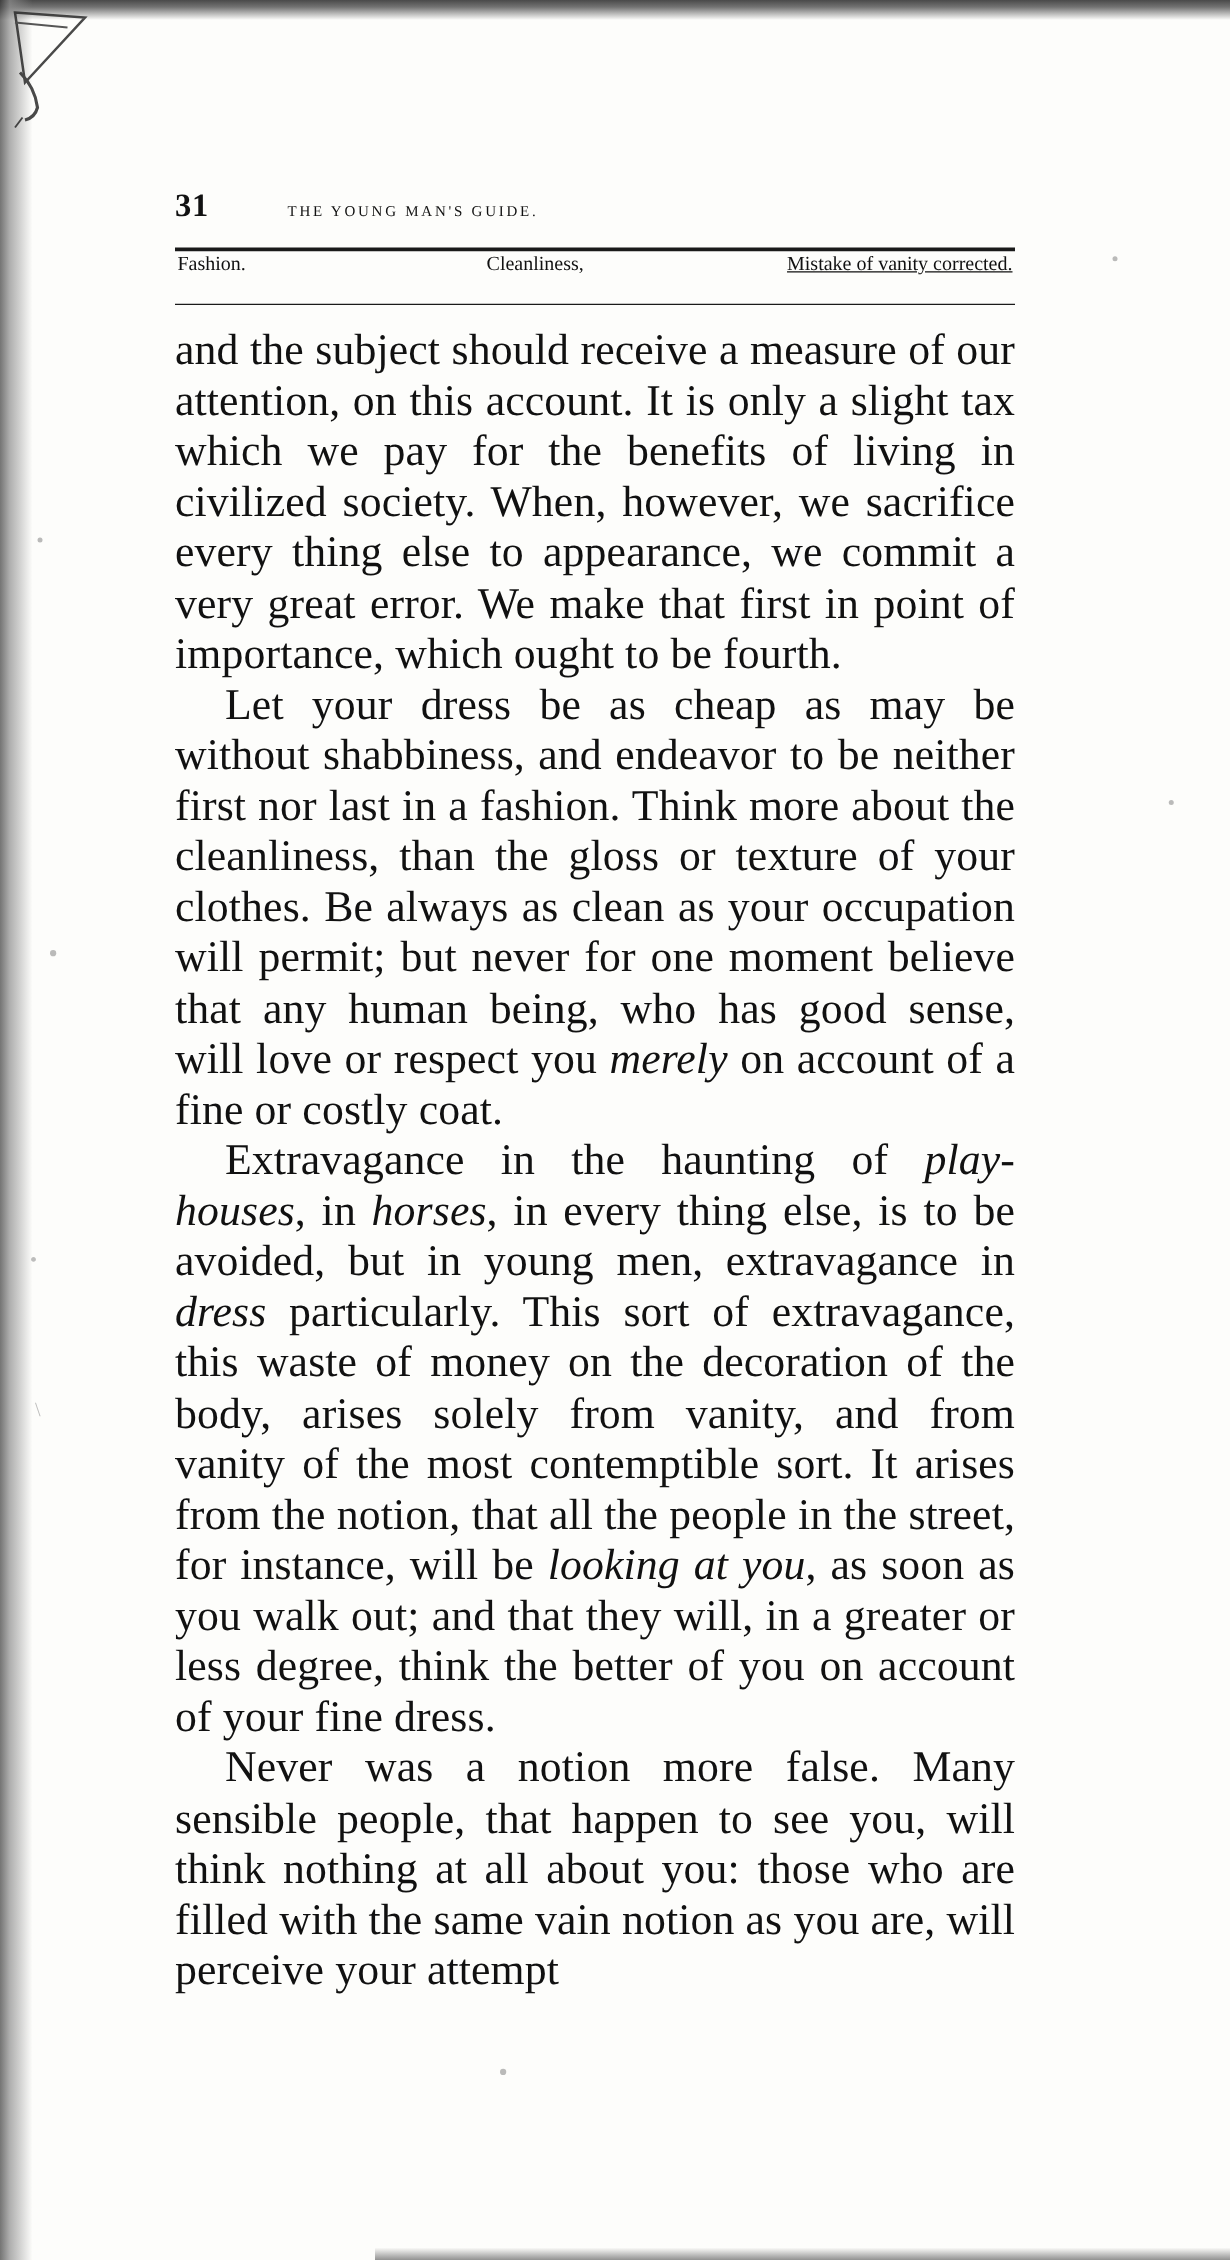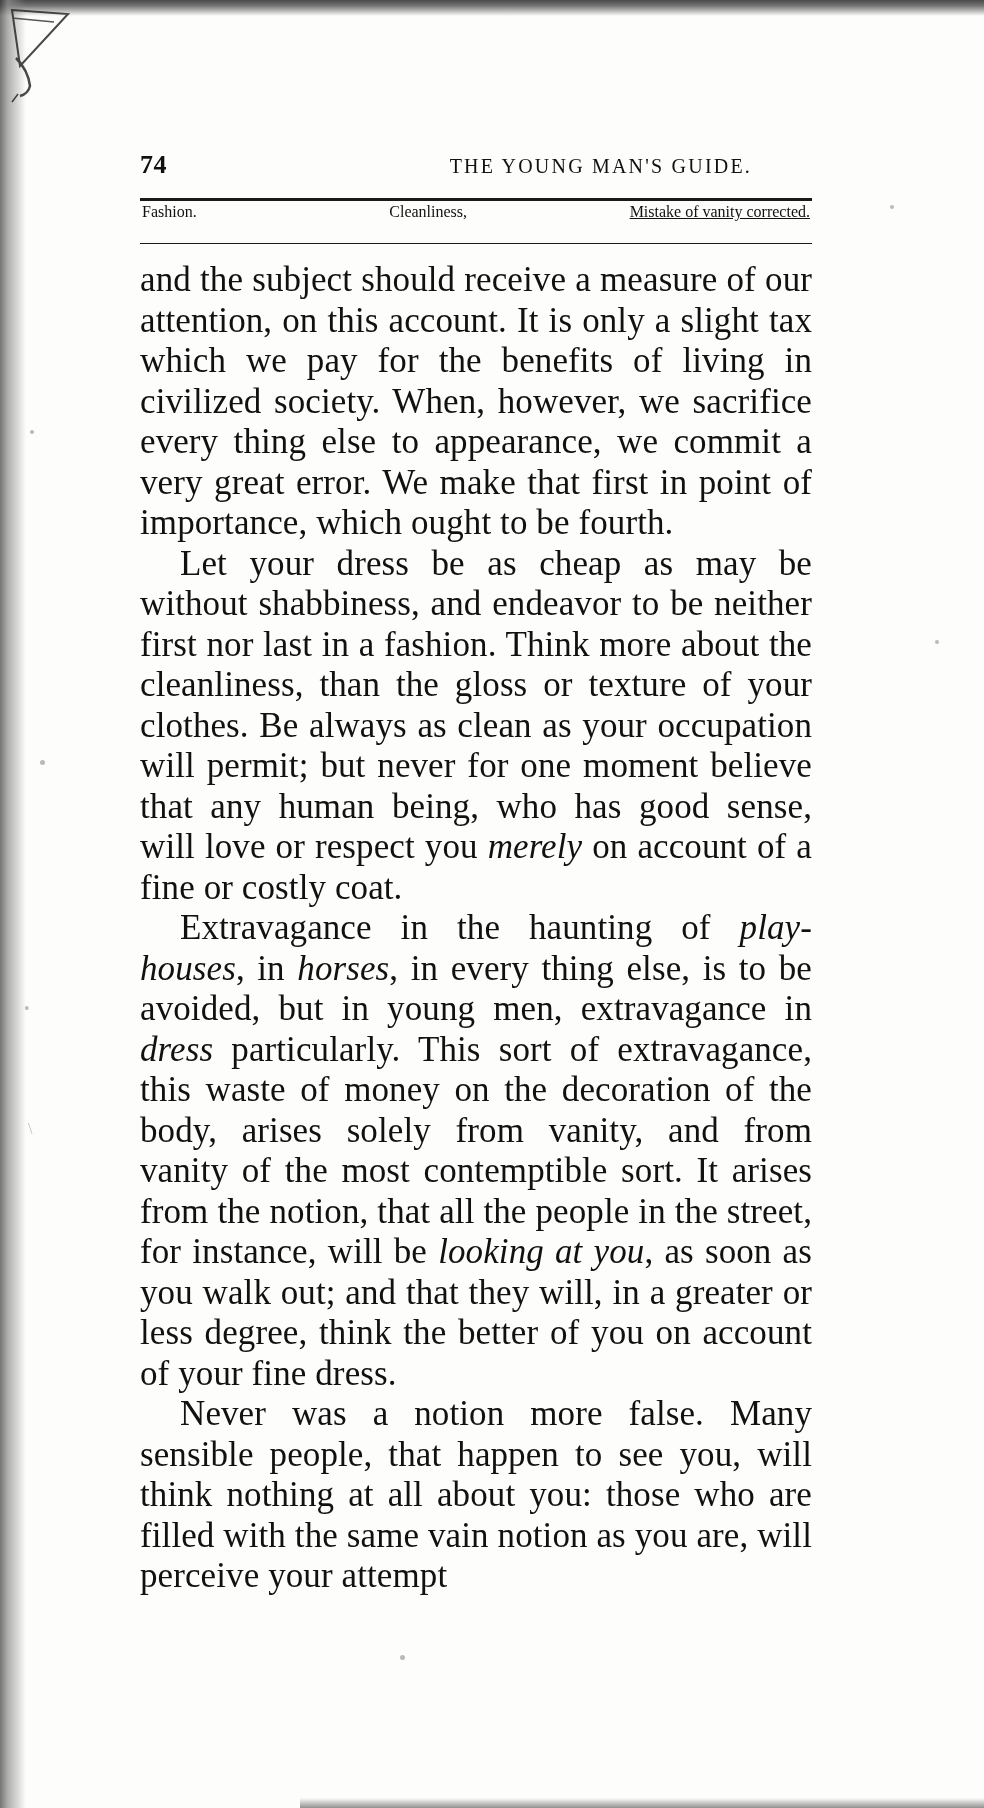--- a/index.html
+++ b/index.html
@@ -72,22 +72,22 @@
     height: 44px;
   }
   .folio {
     font-size: 26px;
     font-weight: bold;
     letter-spacing: 0.5px;
     width: 90px;
   }
   .running-title {
     flex: 1;
-    text-align: right;
-    font-size: 20px;
+    text-align: left;
+    font-size: 12px;
     letter-spacing: 2.2px;
     font-variant: small-caps;
     text-transform: uppercase;
     padding-right: 60px;
   }
 
   .rule-thick {
     border-top: 3px solid #1a1a1a;
     margin-top: 4px;
   }
@@ -150,21 +150,21 @@
   <div class="speck" style="left:40px; top:760px; width:5px; height:5px;"></div>
   <div class="speck" style="left:890px; top:205px; width:4px; height:4px;"></div>
   <div class="speck" style="left:935px; top:640px; width:4px; height:4px;"></div>
   <div class="speck" style="left:400px; top:1655px; width:5px; height:5px;"></div>
   <div class="margin-mark" style="left:24px; top:1000px;">•</div>
   <div class="margin-mark" style="left:28px; top:1120px;">\</div>
 
   <div class="content">
 
     <div class="head-row">
-      <div class="folio">74</div>
+      <div class="folio">31</div>
       <div class="running-title">THE YOUNG MAN'S GUIDE.</div>
     </div>
 
     <div class="rule-thick"></div>
 
     <div class="sideheads">
       <span class="sidehead-1">Fashion.</span>
       <span class="sidehead-2">Cleanliness,</span>
       <span class="sidehead-3">Mistake of vanity corrected.</span>
     </div>

